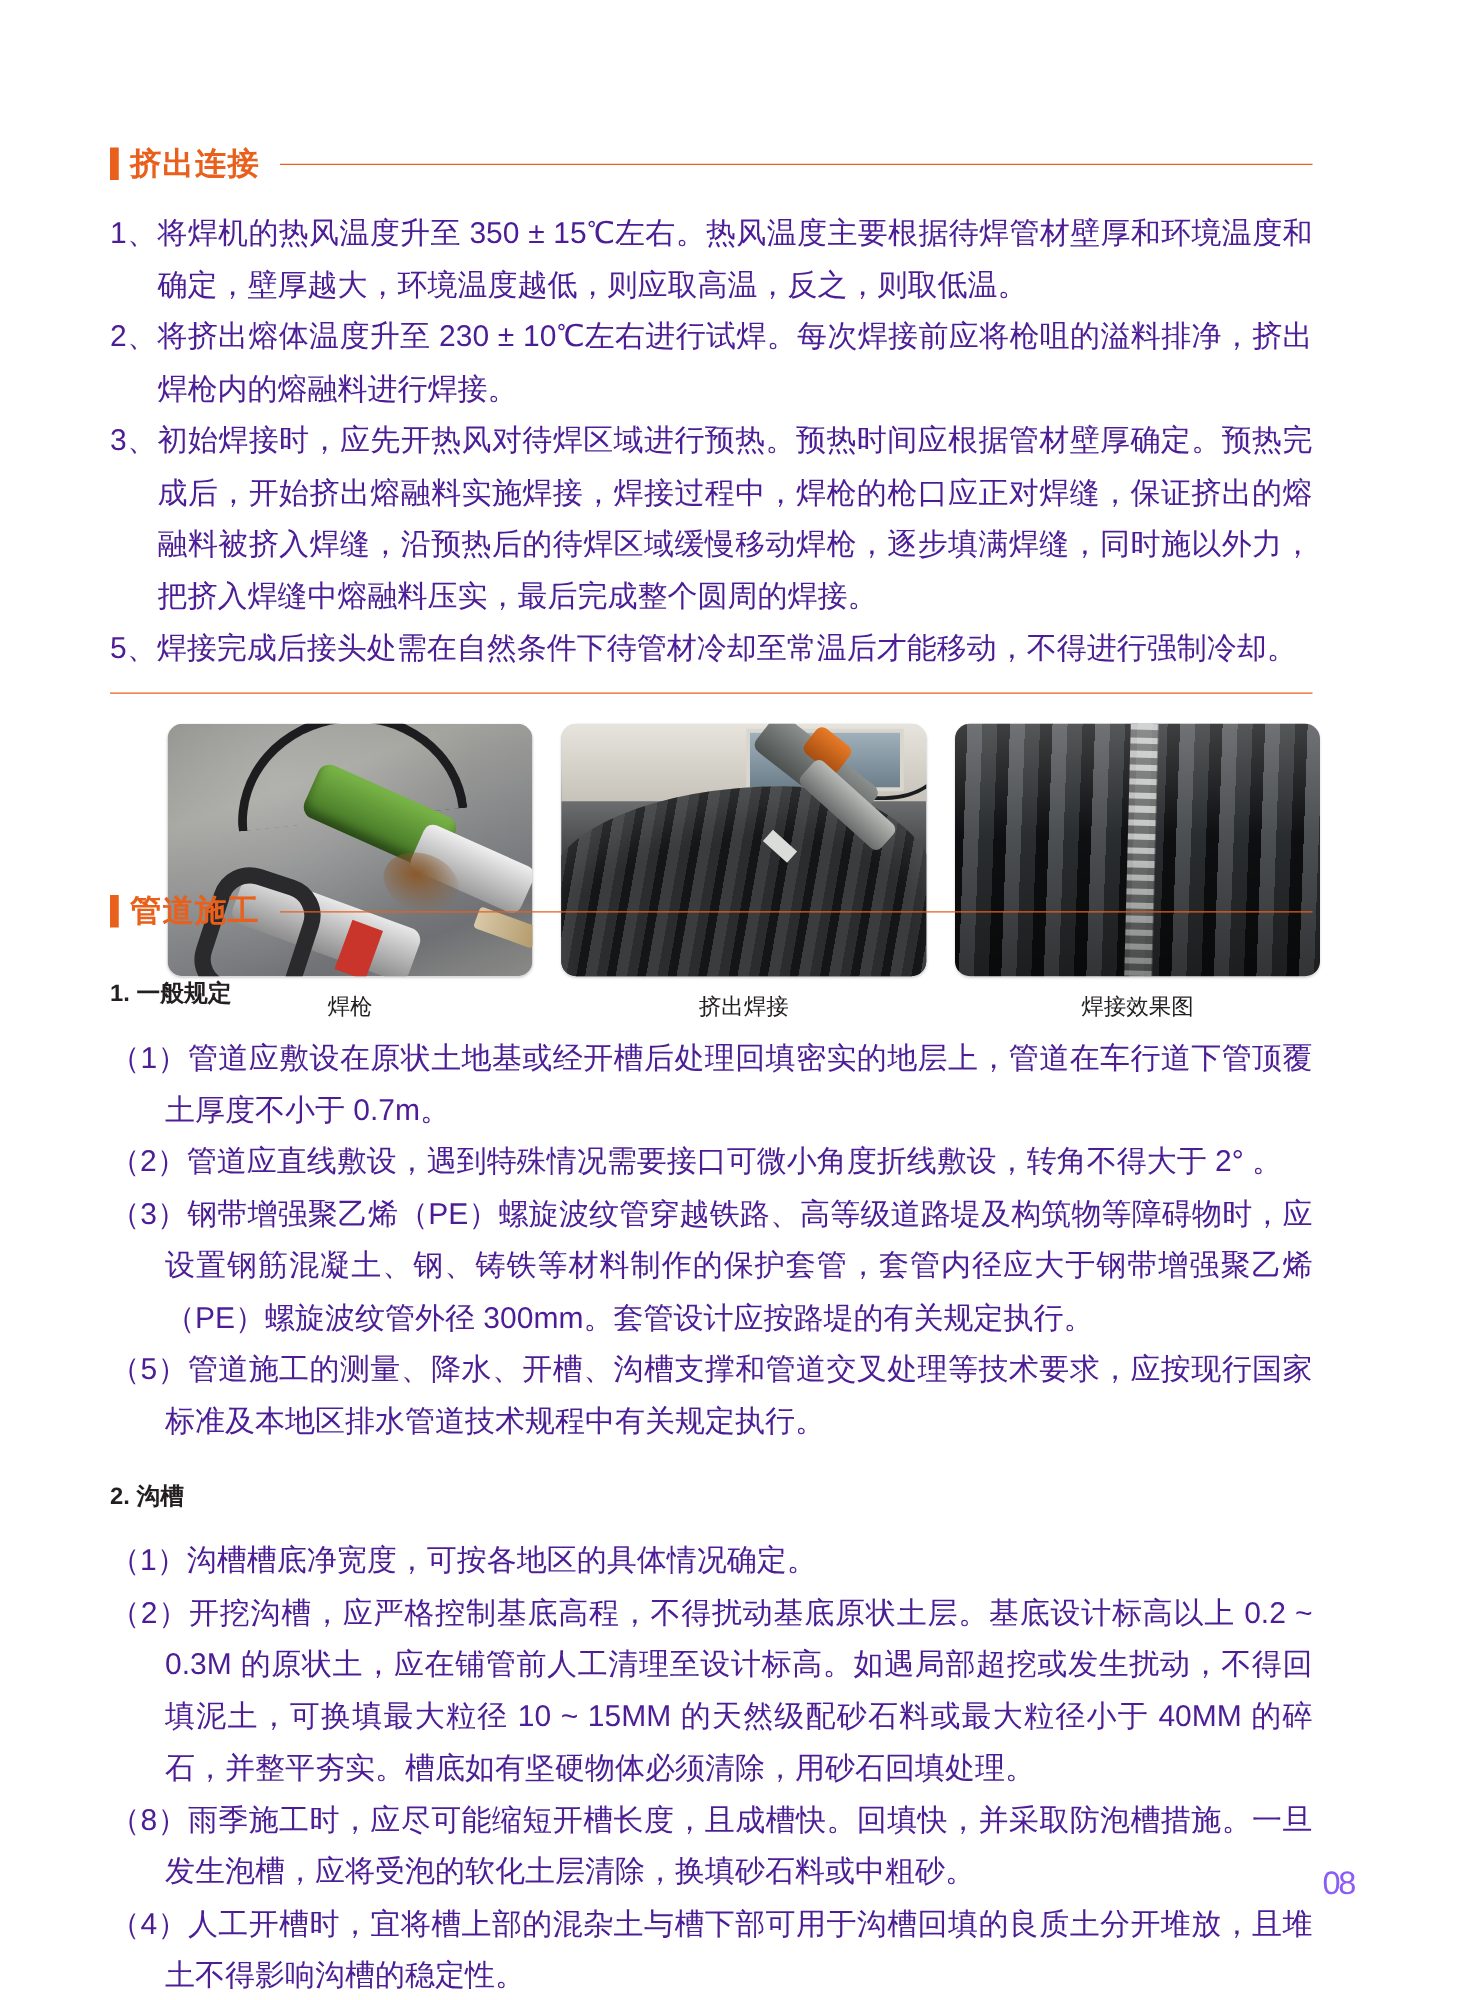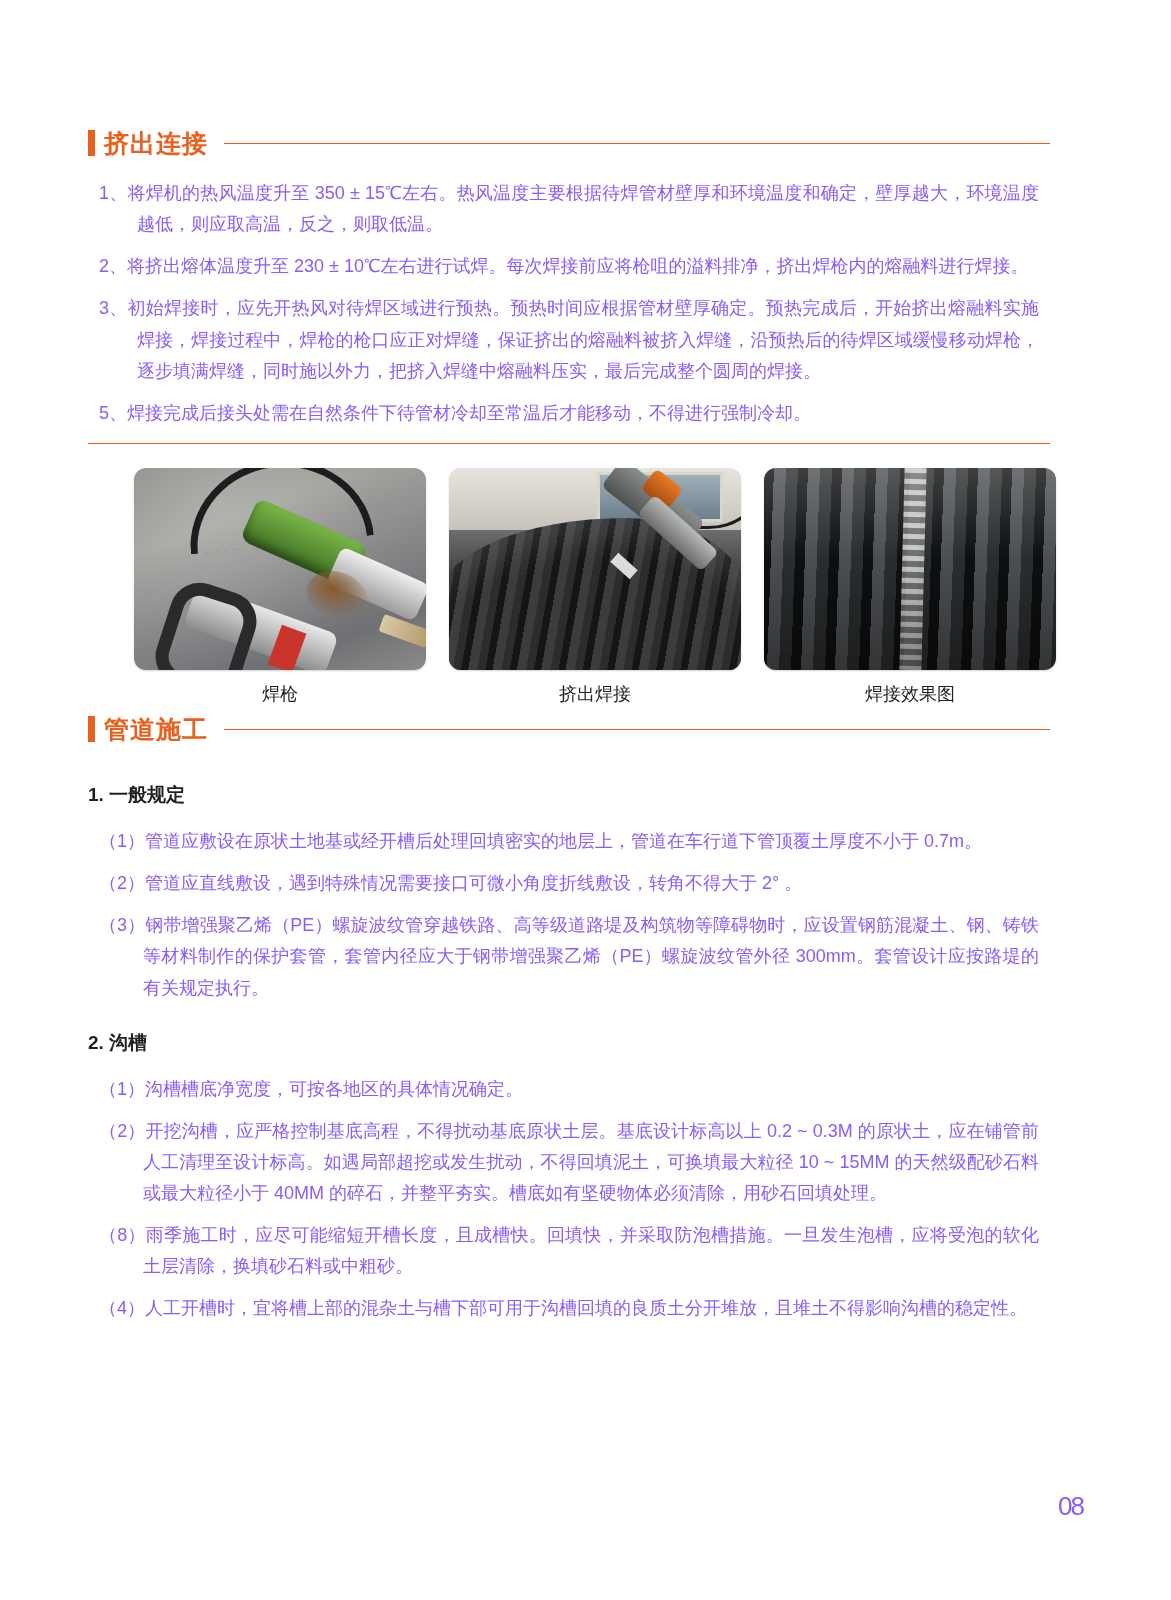--- a/index.html
+++ b/index.html
@@ -45,24 +45,24 @@
   }
   .section-head .rule {
     flex: 1 1 auto;
     height: 1px;
     background: #e8601c;
     margin-left: 16px;
   }
 
   
   .para {
-    font-size: 18px;
+    font-size: 24px;
     line-height: 1.73;
-    color: #8b5cf6;
-    margin: 11px;
+    color: #4c1d95;
+    margin: 0;
     text-align: justify;
   }
   .hang {
     padding-left: 38px;
     text-indent: -38px;
   }
   .hang2 {
     padding-left: 44px;
     text-indent: -44px;
   }
@@ -269,21 +269,21 @@
     font-weight: normal;
     color: #8b5cf6;
     letter-spacing: -2px;
   }
 </style>
 </head>
 <body>
 
 <div class="page">
 
-  <div style="position:absolute; left:88px; top:130px; width:962px;">
+  <div style="position:absolute; left:88px; top:118px; width:962px;">
 
     <div class="section-head">
       <span class="bar"></span>
       <span class="title">挤出连接</span>
       <span class="rule"></span>
     </div>
 
     <div style="margin-top:22px;">
       <p class="para hang">1、将焊机的热风温度升至 350 ± 15℃左右。热风温度主要根据待焊管材壁厚和环境温度和确定，壁厚越大，环境温度越低，则应取高温，反之，则取低温。</p>
       <p class="para hang">2、将挤出熔体温度升至 230 ± 10℃左右进行试焊。每次焊接前应将枪咀的溢料排净，挤出焊枪内的熔融料进行焊接。</p>
@@ -341,20 +341,21 @@
       <span class="title">管道施工</span>
       <span class="rule"></span>
     </div>
 
     <div style="margin-top:40px;">
       <div class="subhead">1. 一般规定</div>
       <div style="margin-top:18px;">
         <p class="para hang2">（1）管道应敷设在原状土地基或经开槽后处理回填密实的地层上，管道在车行道下管顶覆土厚度不小于 0.7m。</p>
         <p class="para hang2">（2）管道应直线敷设，遇到特殊情况需要接口可微小角度折线敷设，转角不得大于 2° 。</p>
         <p class="para hang2">（3）钢带增强聚乙烯（PE）螺旋波纹管穿越铁路、高等级道路堤及构筑物等障碍物时，应设置钢筋混凝土、钢、铸铁等材料制作的保护套管，套管内径应大于钢带增强聚乙烯（PE）螺旋波纹管外径 300mm。套管设计应按路堤的有关规定执行。</p>
+        <p class="para hang2">（5）管道施工的测量、降水、开槽、沟槽支撑和管道交叉处理等技术要求，应按现行国家标准及本地区排水管道技术规程中有关规定执行。</p>
       </div>
     </div>
 
     <div style="margin-top:26px;">
       <div class="subhead">2. 沟槽</div>
       <div style="margin-top:18px;">
         <p class="para hang2">（1）沟槽槽底净宽度，可按各地区的具体情况确定。</p>
         <p class="para hang2">（2）开挖沟槽，应严格控制基底高程，不得扰动基底原状土层。基底设计标高以上 0.2 ~ 0.3M 的原状土，应在铺管前人工清理至设计标高。如遇局部超挖或发生扰动，不得回填泥土，可换填最大粒径 10 ~ 15MM 的天然级配砂石料或最大粒径小于 40MM 的碎石，并整平夯实。槽底如有坚硬物体必须清除，用砂石回填处理。</p>
         <p class="para hang2">（8）雨季施工时，应尽可能缩短开槽长度，且成槽快。回填快，并采取防泡槽措施。一旦发生泡槽，应将受泡的软化土层清除，换填砂石料或中粗砂。</p>
         <p class="para hang2">（4）人工开槽时，宜将槽上部的混杂土与槽下部可用于沟槽回填的良质土分开堆放，且堆土不得影响沟槽的稳定性。</p>

